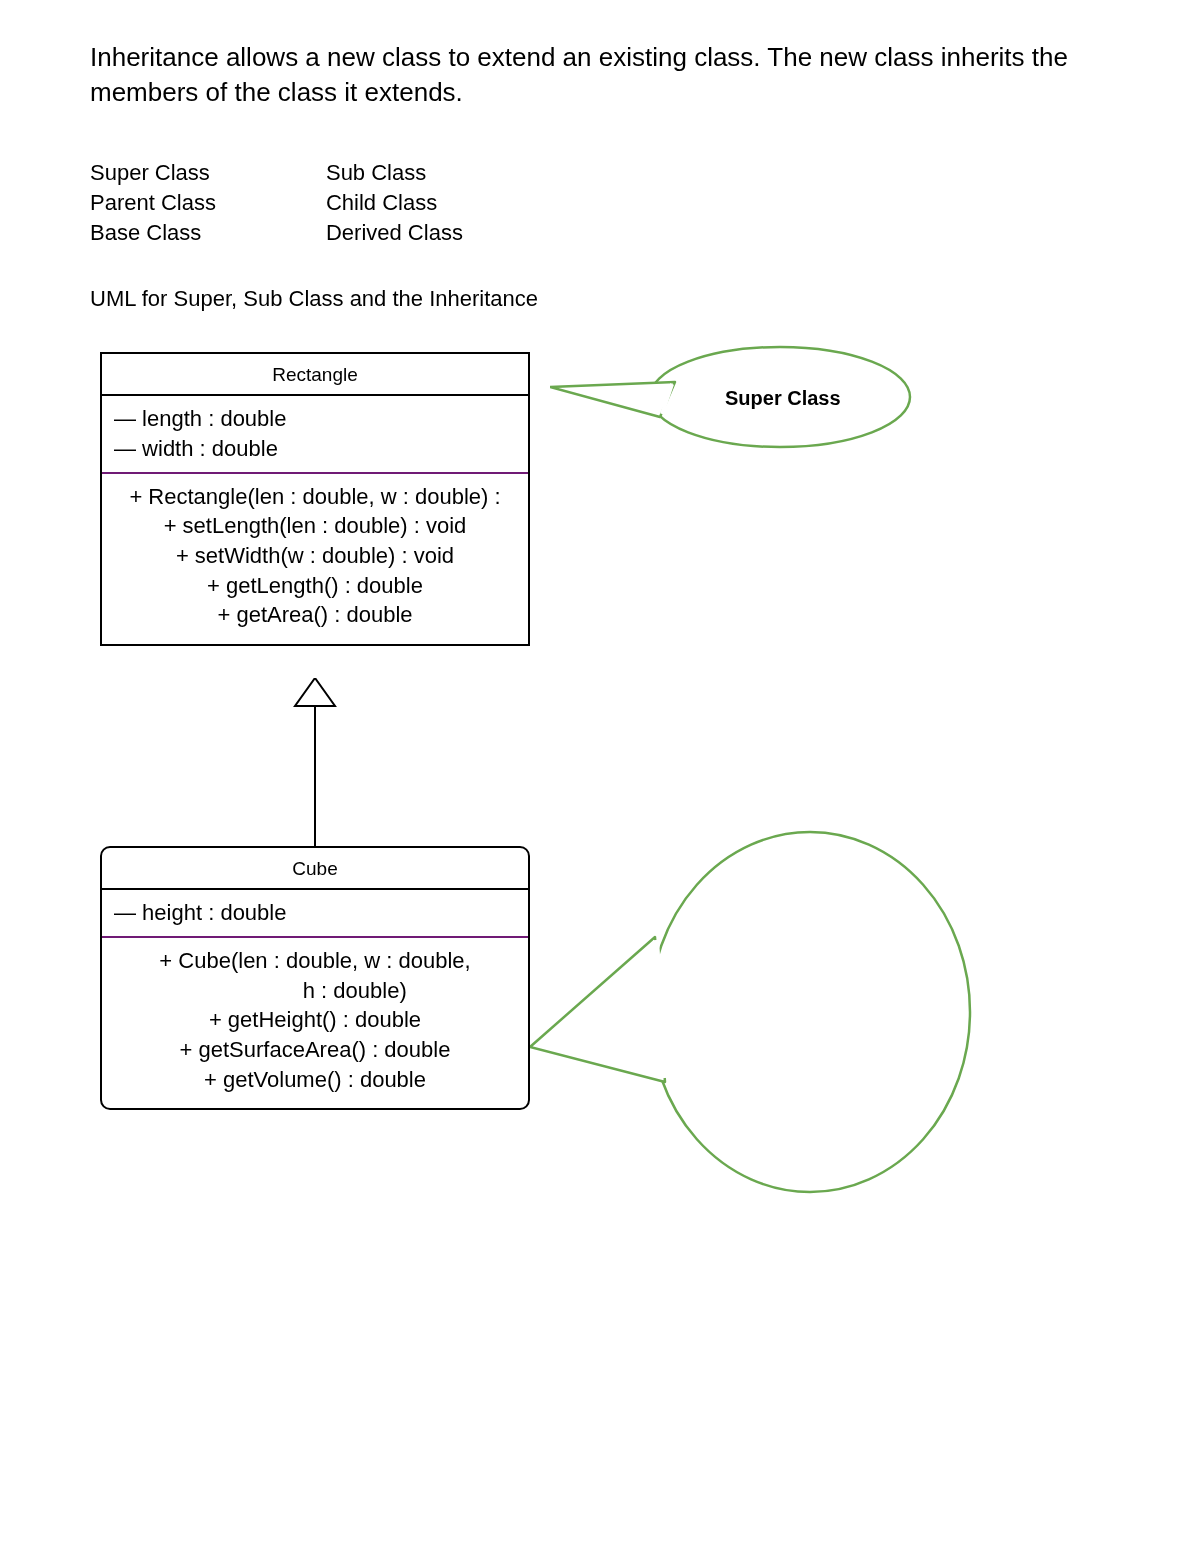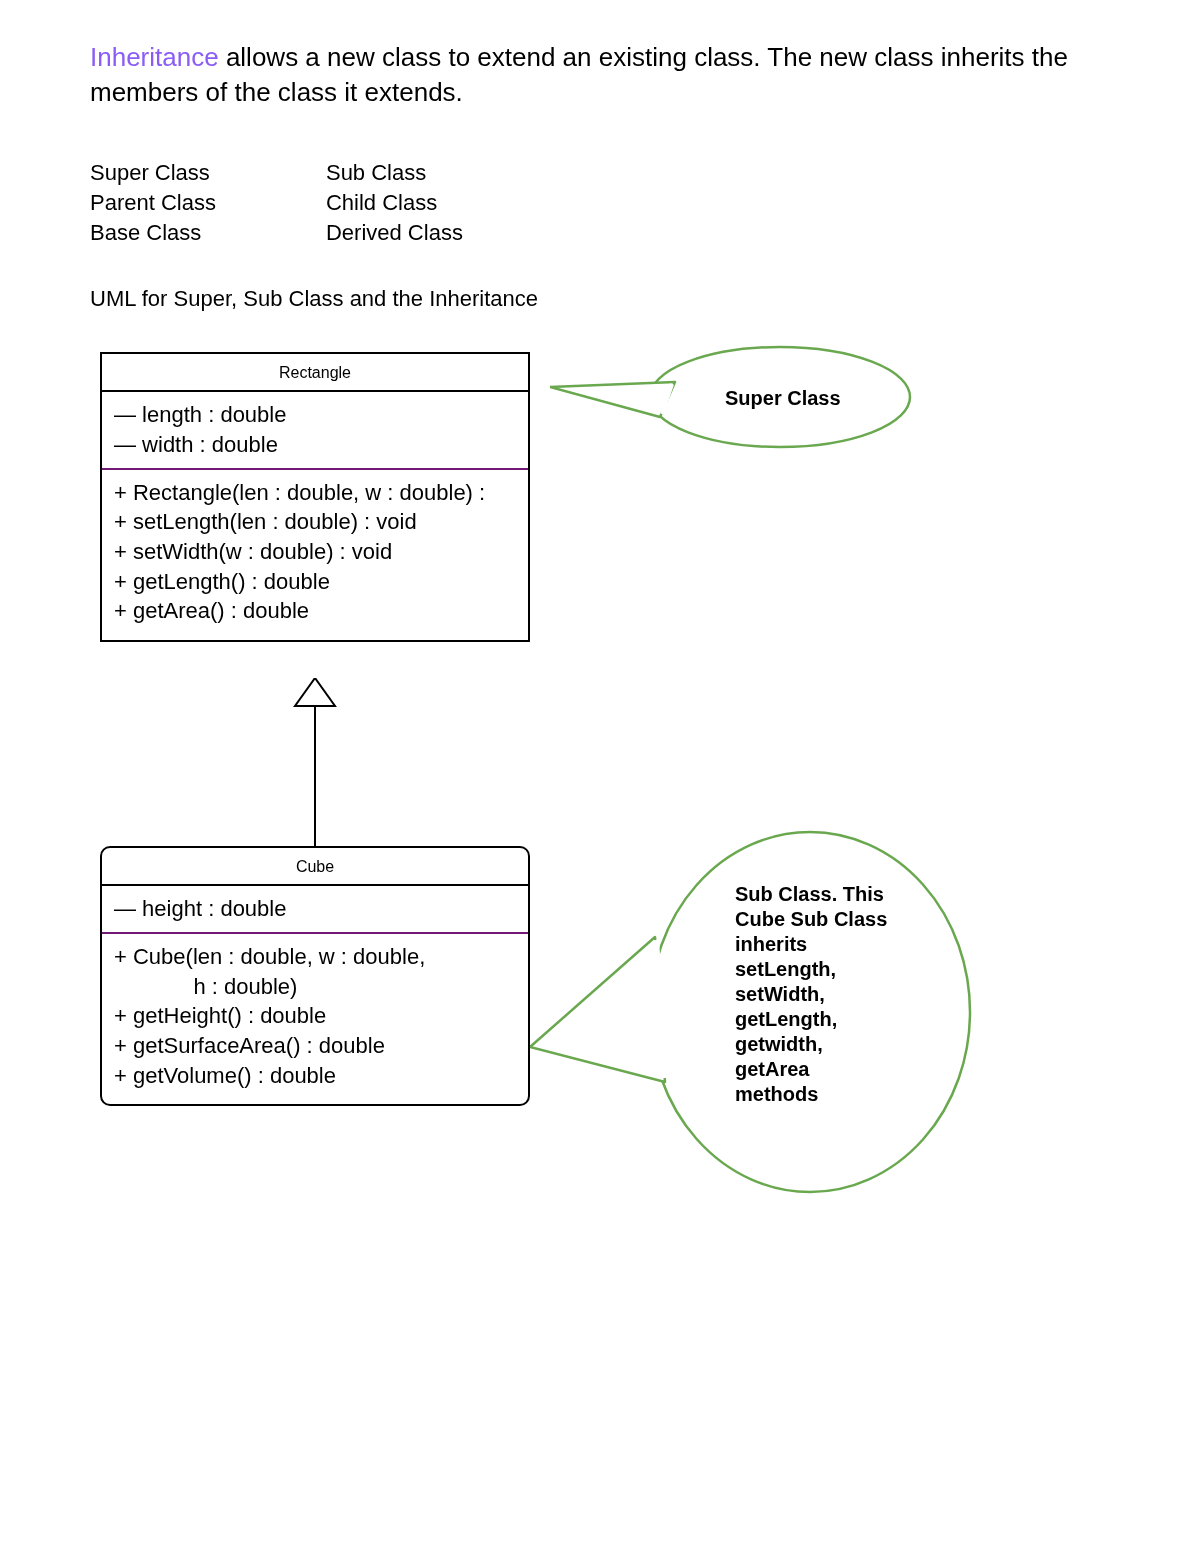--- a/index.html
+++ b/index.html
@@ -15,21 +15,21 @@
       position: relative;
       padding: 40px 90px;
     }
     .intro {
       font-size: 26px;
       line-height: 1.35;
       margin-bottom: 50px;
       font-family: Verdana, Arial, sans-serif;
     }
     .intro .keyword {
-      color: #8b5cf6;
+      color: #000000;
     }
     .terms-table {
       display: flex;
       gap: 110px;
       font-size: 22px;
       margin-bottom: 40px;
     }
     .terms-col {
       display: flex;
       flex-direction: column;
@@ -44,34 +44,35 @@
       width: 1020px;
       height: 1000px;
     }
     .uml-class {
       border: 2px solid #000;
       background: #fff;
       position: absolute;
     }
     .uml-class .name {
       text-align: center;
-      font-size: 16px;
+      font-size: 19px;
       padding: 10px 0 8px 0;
       border-bottom: 2px solid #000;
     }
     .uml-class .attrs {
       padding: 8px 12px;
       border-bottom: 2px solid #701a75;
       font-size: 22px;
       line-height: 1.35;
     }
     .uml-class .methods {
       padding: 8px 12px 14px 12px;
       font-size: 22px;
       line-height: 1.35;
+      text-align: center;
     }
     .uml-line {
       white-space: pre;
     }
     .callout {
       position: absolute;
       font-size: 20px;
       font-weight: bold;
       line-height: 1.25;
     }
@@ -155,26 +156,15 @@
       <div class="uml-line">+ getVolume() : double</div>
     </div>
   </div>
 
   <div class="callout" style="left:440px; top:470px; width:460px; height:400px;">
     <svg class="callout-svg" width="460" height="400">
       <ellipse cx="280" cy="190" rx="160" ry="180" fill="#fff" stroke="#6aa84f" stroke-width="2.5"></ellipse>
       <path d="M 135 260 L 0 225 L 125 115 Z" fill="#fff" stroke="#6aa84f" stroke-width="2.5" stroke-linejoin="round"></path>
       <path d="M 135 256 L 126 118" stroke="#fff" stroke-width="6"></path>
     </svg>
-    <div class="callout-text" style="position:absolute; left:205px; top:60px; width:180px; font-weight:bold;">
-      <div>Sub Class. This</div>
-      <div>Cube Sub Class</div>
-      <div>inherits</div>
-      <div>setLength,</div>
-      <div>setWidth,</div>
-      <div>getLength,</div>
-      <div>getwidth,</div>
-      <div>getArea</div>
-      <div>methods</div>
-    </div>
   </div>
 
 </div>
 
 </body></html>

